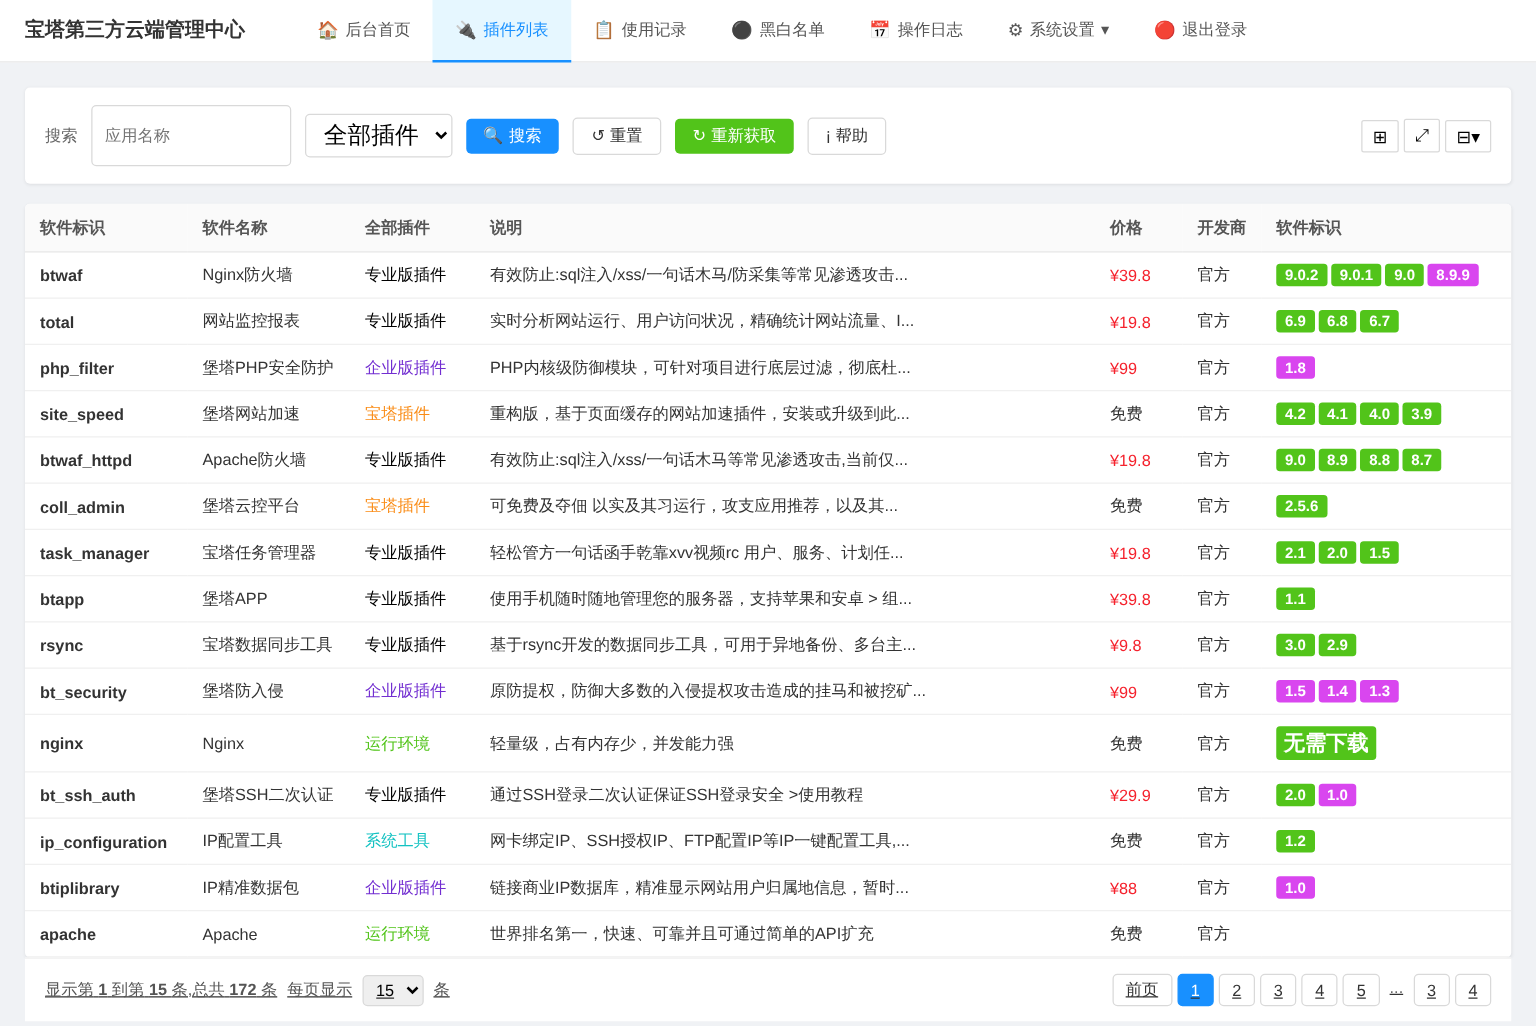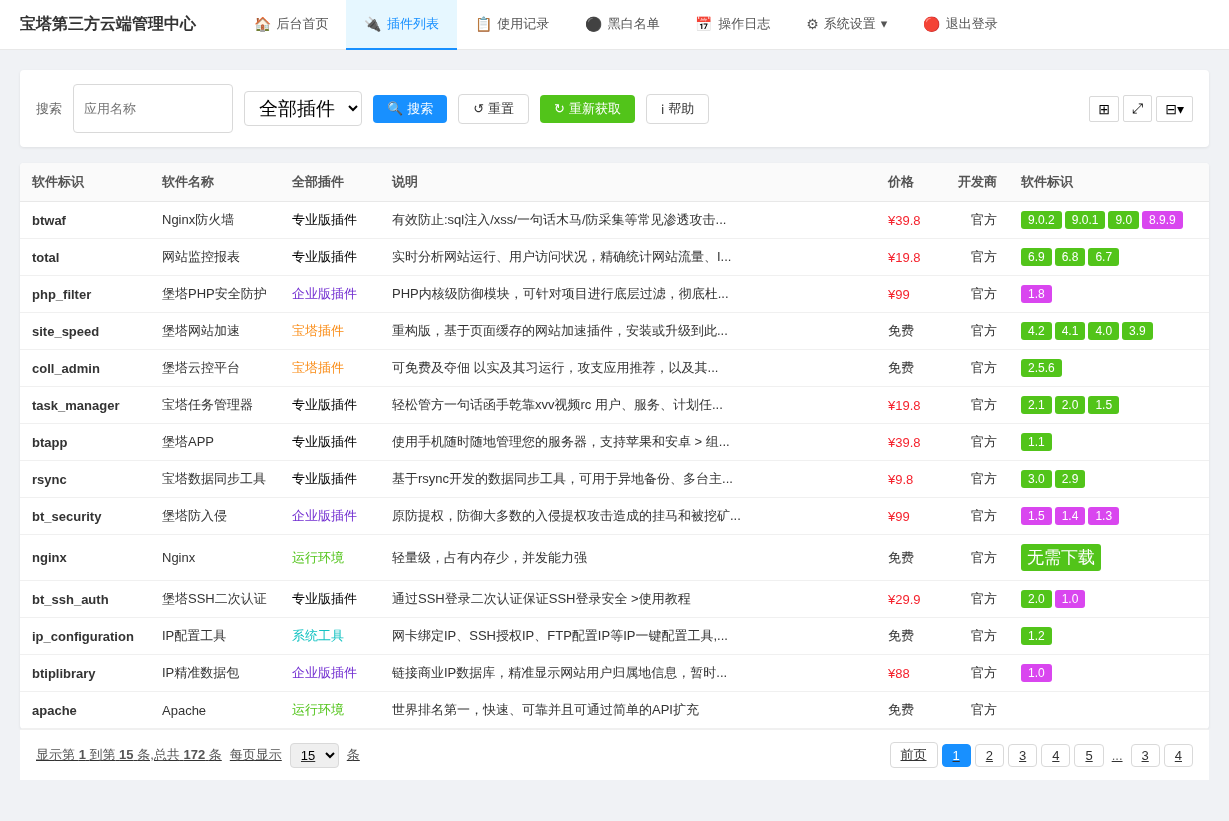--- a/index.html
+++ b/index.html
@@ -34,45 +34,45 @@
     table { width: 100%; border-collapse: collapse; }
     thead tr { background: #fafafa; border-bottom: 1px solid #e8e8e8; }
     thead th { padding: 10px 12px; text-align: left; font-weight: 600; font-size: 13px; color: #555; white-space: nowrap; }
     tbody tr { border-bottom: 1px solid #f0f0f0; }
     tbody td { padding: 9px 12px; font-size: 13px; vertical-align: middle; }
     .col-id { width: 130px; font-weight: bold; }
     .col-name { width: 130px; }
     .col-cat { width: 100px; }
     .col-desc { max-width: 320px; overflow: hidden; text-overflow: ellipsis; white-space: nowrap; }
     .col-price { width: 70px; }
-    .col-dev { width: 60px; text-align: right; }
+    .col-dev { width: 60px; }
     .col-version { width: 200px; }
 
     .tag-pro { color: #000000; cursor: pointer; }
     .tag-enterprise { color: #722ed1; cursor: pointer; }
     .tag-runtime { color: #52c41a; cursor: pointer; }
     .tag-baota { color: #fa8c16; cursor: pointer; }
     .tag-sys { color: #13c2c2; cursor: pointer; }
 
     .price-red { color: #f5222d; }
     .price-free { color: #333; }
 
-    .version-badges { display: flex; gap: 3px; flex-wrap: wrap; align-items: center; }
+    .version-badges { display: flex; gap: 3px; flex-wrap: wrap; align-items: center; font-weight: bold; }
     .badge { display: inline-block; padding: 2px 7px; border-radius: 3px; font-size: 12px; color: #fff; cursor: pointer; white-space: nowrap; }
     .badge-green { background: #52c41a; }
     .badge-red { background: #d946ef; }
     .badge-special { background: #52c41a; font-size: 17px; padding: 2px 6px; }
 
     
     .pagination { background: #fff; padding: 12px 16px; display: flex; align-items: center; gap: 8px; border-top: 1px solid #f0f0f0; text-decoration: underline; }
     .pagination-info { font-size: 13px; color: #555; }
     .pagination-info strong { font-weight: bold; }
     .page-size-select { border: 1px solid #d9d9d9; border-radius: 4px; padding: 3px 6px; font-size: 13px; cursor: pointer; }
     .page-label { font-size: 13px; color: #555; }
-    .pagination-right { margin-left: auto; display: flex; align-items: center; gap: 4px; }
+    .pagination-right { margin-left: auto; display: flex; gap: 4px; }
     .page-btn { border: 1px solid #d9d9d9; background: #fff; padding: 3px 10px; border-radius: 4px; cursor: pointer; font-size: 13px; color: #333; }
     .page-btn.active { background: #1890ff; color: #fff; border-color: #1890ff; }
     .page-dots { padding: 3px 4px; color: #666; }
   </style>
 </head>
 <body>
 
 <div class="header">
   <div class="header-title">宝塔第三方云端管理中心</div>
   <nav class="nav">
@@ -202,20 +202,36 @@
     <td class="col-cat"><a class="tag-baota">宝塔插件</a></td>
     <td class="col-desc" title="重构版，基于页面缓存的网站加速插件，安装或升级到此...">重构版，基于页面缓存的网站加速插件，安装或升级到此...</td>
     <td class="col-price price-free">免费</td>
     <td class="col-dev">官方</td>
     <td class="col-version">
               <div class="version-badges">
                 <span class="badge badge-green">4.2</span>
                 <span class="badge badge-green">4.1</span>
                 <span class="badge badge-green">4.0</span>
                 <span class="badge badge-green">3.9</span>
+              </div>
+            </td>
+  </tr>
+          <tr>
+    <td class="col-id"><strong>btwaf_httpd</strong></td>
+    <td class="col-name">Apache防火墙</td>
+    <td class="col-cat"><a class="tag-pro">专业版插件</a></td>
+    <td class="col-desc" title="有效防止:sql注入/xss/一句话木马等常见渗透攻击,当前仅...">有效防止:sql注入/xss/一句话木马等常见渗透攻击,当前仅...</td>
+    <td class="col-price price-red">¥19.8</td>
+    <td class="col-dev">官方</td>
+    <td class="col-version">
+              <div class="version-badges">
+                <span class="badge badge-green">9.0</span>
+                <span class="badge badge-green">8.9</span>
+                <span class="badge badge-green">8.8</span>
+                <span class="badge badge-green">8.7</span>
               </div>
             </td>
   </tr>
           <tr>
     <td class="col-id"><strong>coll_admin</strong></td>
     <td class="col-name">堡塔云控平台</td>
     <td class="col-cat"><a class="tag-baota">宝塔插件</a></td>
     <td class="col-desc" title="可免费及夺佃    以实及其习运行，攻支应用推荐，以及其...">可免费及夺佃    以实及其习运行，攻支应用推荐，以及其...</td>
     <td class="col-price price-free">免费</td>
     <td class="col-dev">官方</td>

